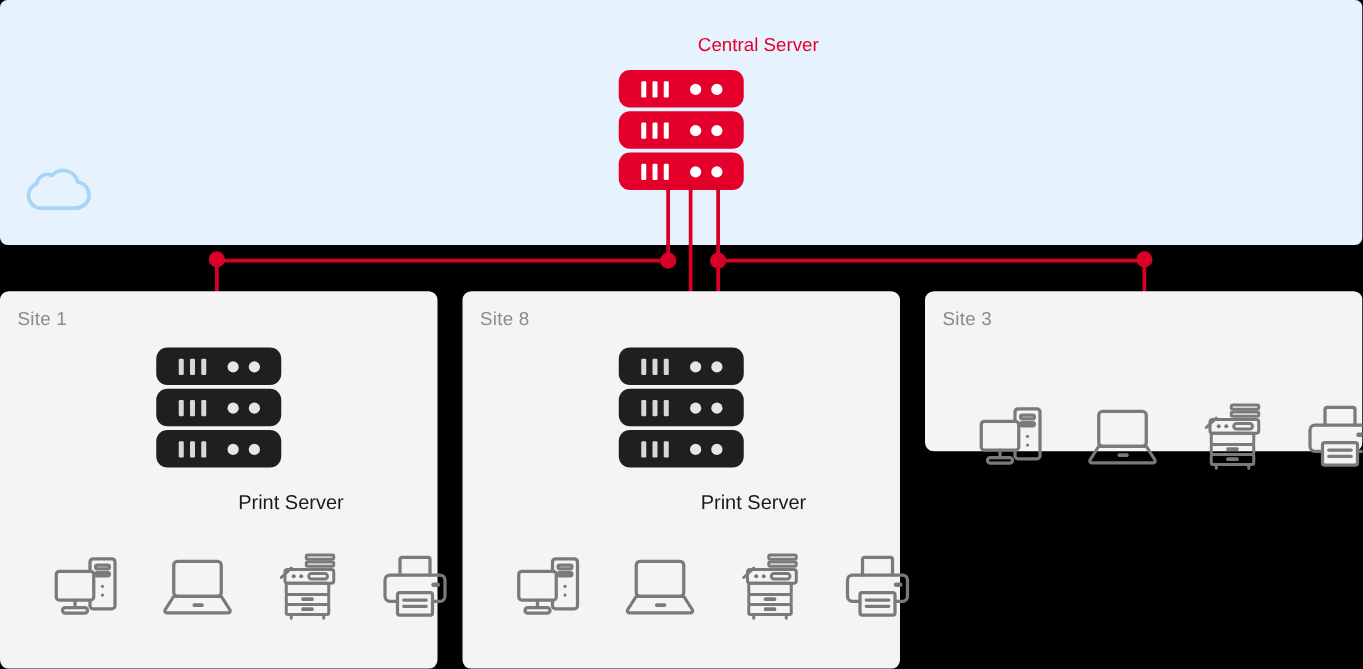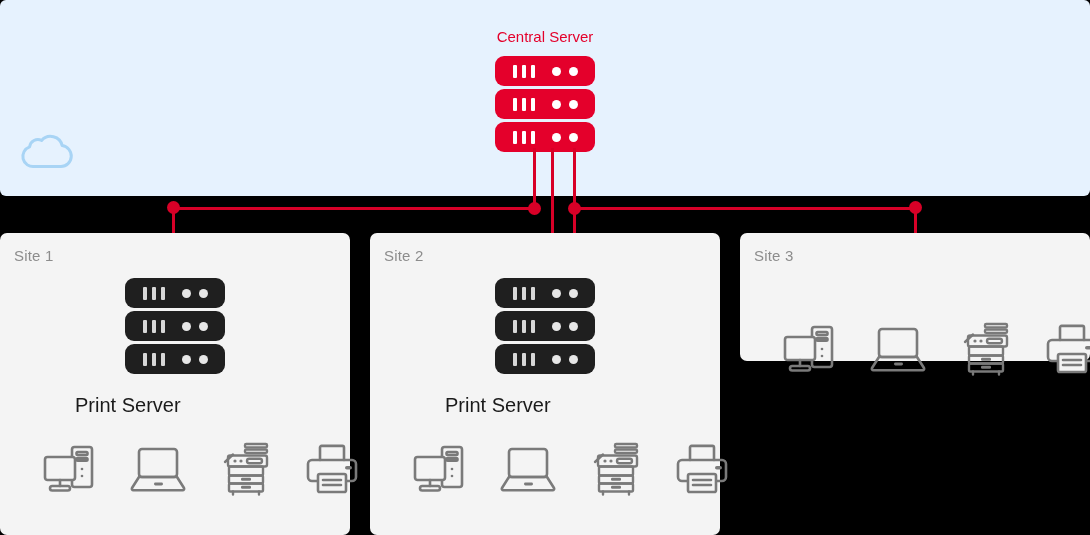--- a/index.html
+++ b/index.html
@@ -39,25 +39,25 @@
   .unit.red{background:#e4002b;}
   .unit.dark{background:#1f1f1f;}
   .bars{position:absolute;left:18px;top:9px;display:flex;gap:5px;}
   .bars i{display:block;width:4px;height:13px;border-radius:1px;background:#ffffff;}
   .unit.dark .bars i{background:#d8d8d8;}
   .leds{position:absolute;right:17px;top:11px;display:flex;gap:8px;}
   .leds i{display:block;width:9px;height:9px;border-radius:50%;background:#ffffff;}
   .unit.dark .leds i{background:#e6e6e6;}
 
   .server-caption{
-    position:absolute;text-align:left;width:200px;
-    font-size:20px;color:#1a1a1a;
+    position:absolute;text-align:right;width:200px;
+    font-size:16px;color:#1a1a1a;
   }
   .central-caption{
-    position:absolute;text-align:center;width:220px;
+    position:absolute;text-align:right;width:220px;
     font-size:15px;color:#e4002b;
   }
 
   
   .link-h{position:absolute;height:3px;background:#d80027;}
   .link-v{position:absolute;width:3px;background:#d80027;}
   .node{
     position:absolute;width:13px;height:13px;border-radius:50%;
     background:#d80027;
   }
@@ -221,21 +221,21 @@
           <rect x="5" y="19" width="48" height="21" rx="4"></rect>
           <rect x="42" y="25" width="7" height="3.6" rx="1.8" fill="#7a7a7a" stroke="none"></rect>
           <rect x="15" y="33" width="28" height="18" rx="1.8" fill="#f4f4f4"></rect>
           <path d="M20 39 h18 M20 44 h18"></path>
         </g>
       </svg>
     </div>
   </div>
 
   <div class="site-panel" id="site-2">
-    <div class="site-label">Site 2</div>
+    <div class="site-label">Site 8</div>
 
     <div class="stack" style="left:125px;top:45px;">
       <div class="unit dark">
         <span class="bars">
             <i></i>
             <i></i>
             <i></i>
           </span>
         <span class="leds">
             <i></i>

